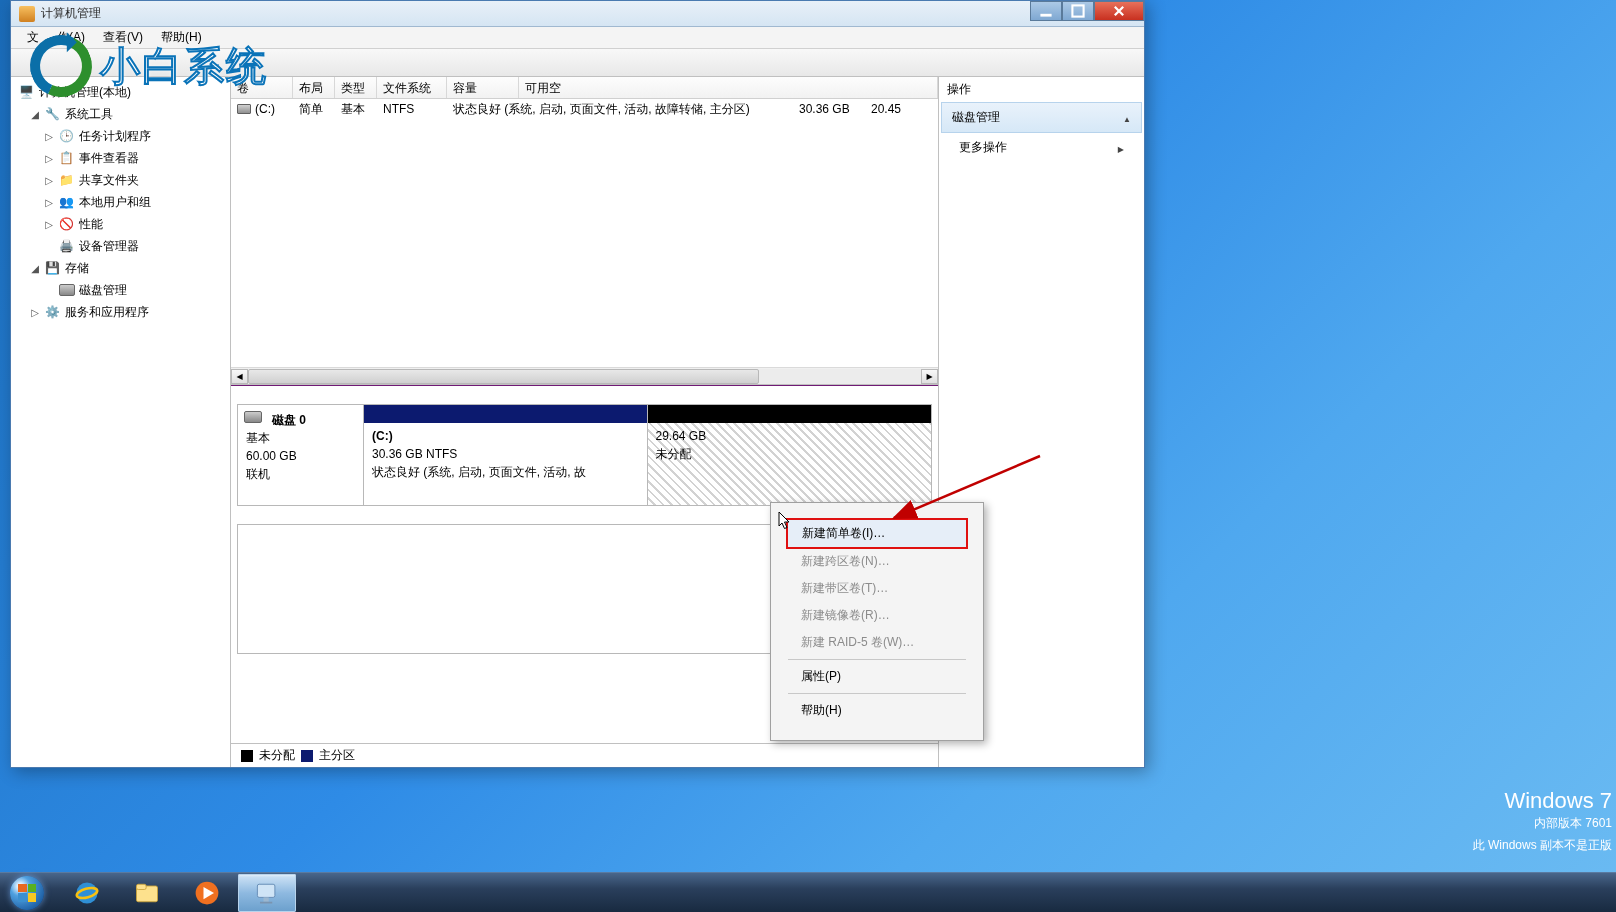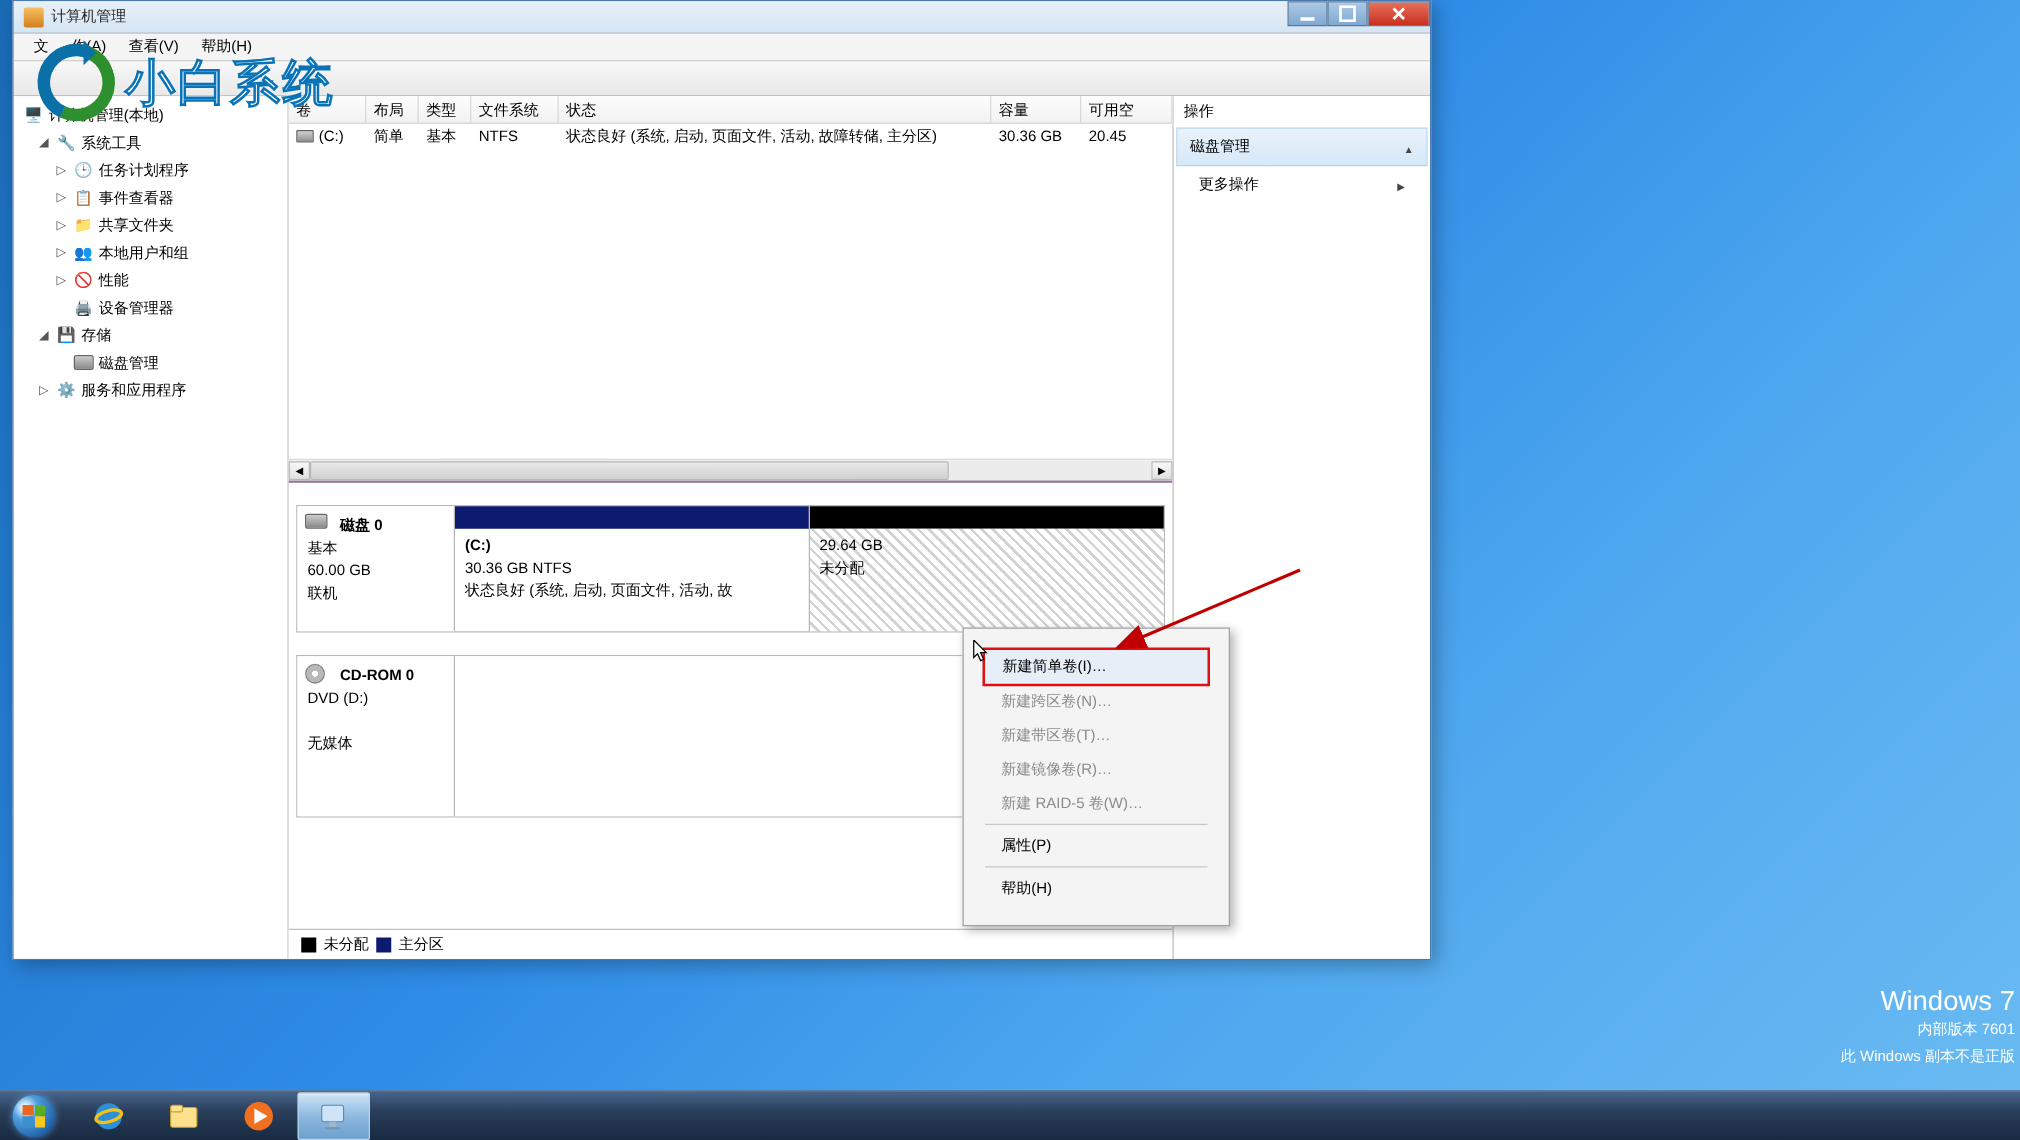--- a/index.html
+++ b/index.html
@@ -220,21 +220,20 @@
       </div>
     </div>
 
     <div class="main-panel">
       <div class="vol-list">
         <div class="vol-headers">
           <div class="vh vh-vol">卷</div>
           <div class="vh vh-layout">布局</div>
           <div class="vh vh-type">类型</div>
           <div class="vh vh-fs">文件系统</div>
-          <div class="vh vh-status">状态</div>
           <div class="vh vh-cap">容量</div>
           <div class="vh vh-free">可用空</div>
         </div>
         <div class="vol-row">
           <div class="vc vc-vol">
               <span class="drive-ico"></span>
               <span>(C:)</span>
             </div>
           <div class="vc vc-layout">简单</div>
           <div class="vc vc-type">基本</div>
@@ -276,27 +275,20 @@
               <div class="part-header unalloc"></div>
               <div class="part-body unalloc-bg" style="height:calc(100% - 18px)">
                 <div>29.64 GB</div>
                 <div>未分配</div>
               </div>
             </div>
           </div>
         </div>
 
         <div class="disk-row" style="min-height:130px">
-          <div class="disk-info">
-            <span class="dicon"><span class="cd-icon"></span></span>
-            <div class="dname">CD-ROM 0</div>
-            <div>DVD (D:)</div>
-            <div style="height:18px"></div>
-            <div>无媒体</div>
-          </div>
           <div class="disk-parts">
               <div class="disk-part" style="width:100%;background:#fff"></div>
             </div>
         </div>
       </div>
       <div class="legend">
         <span class="sw unalloc"></span>
         <span>未分配</span>
         <span class="sw primary"></span>
         <span>主分区</span>

